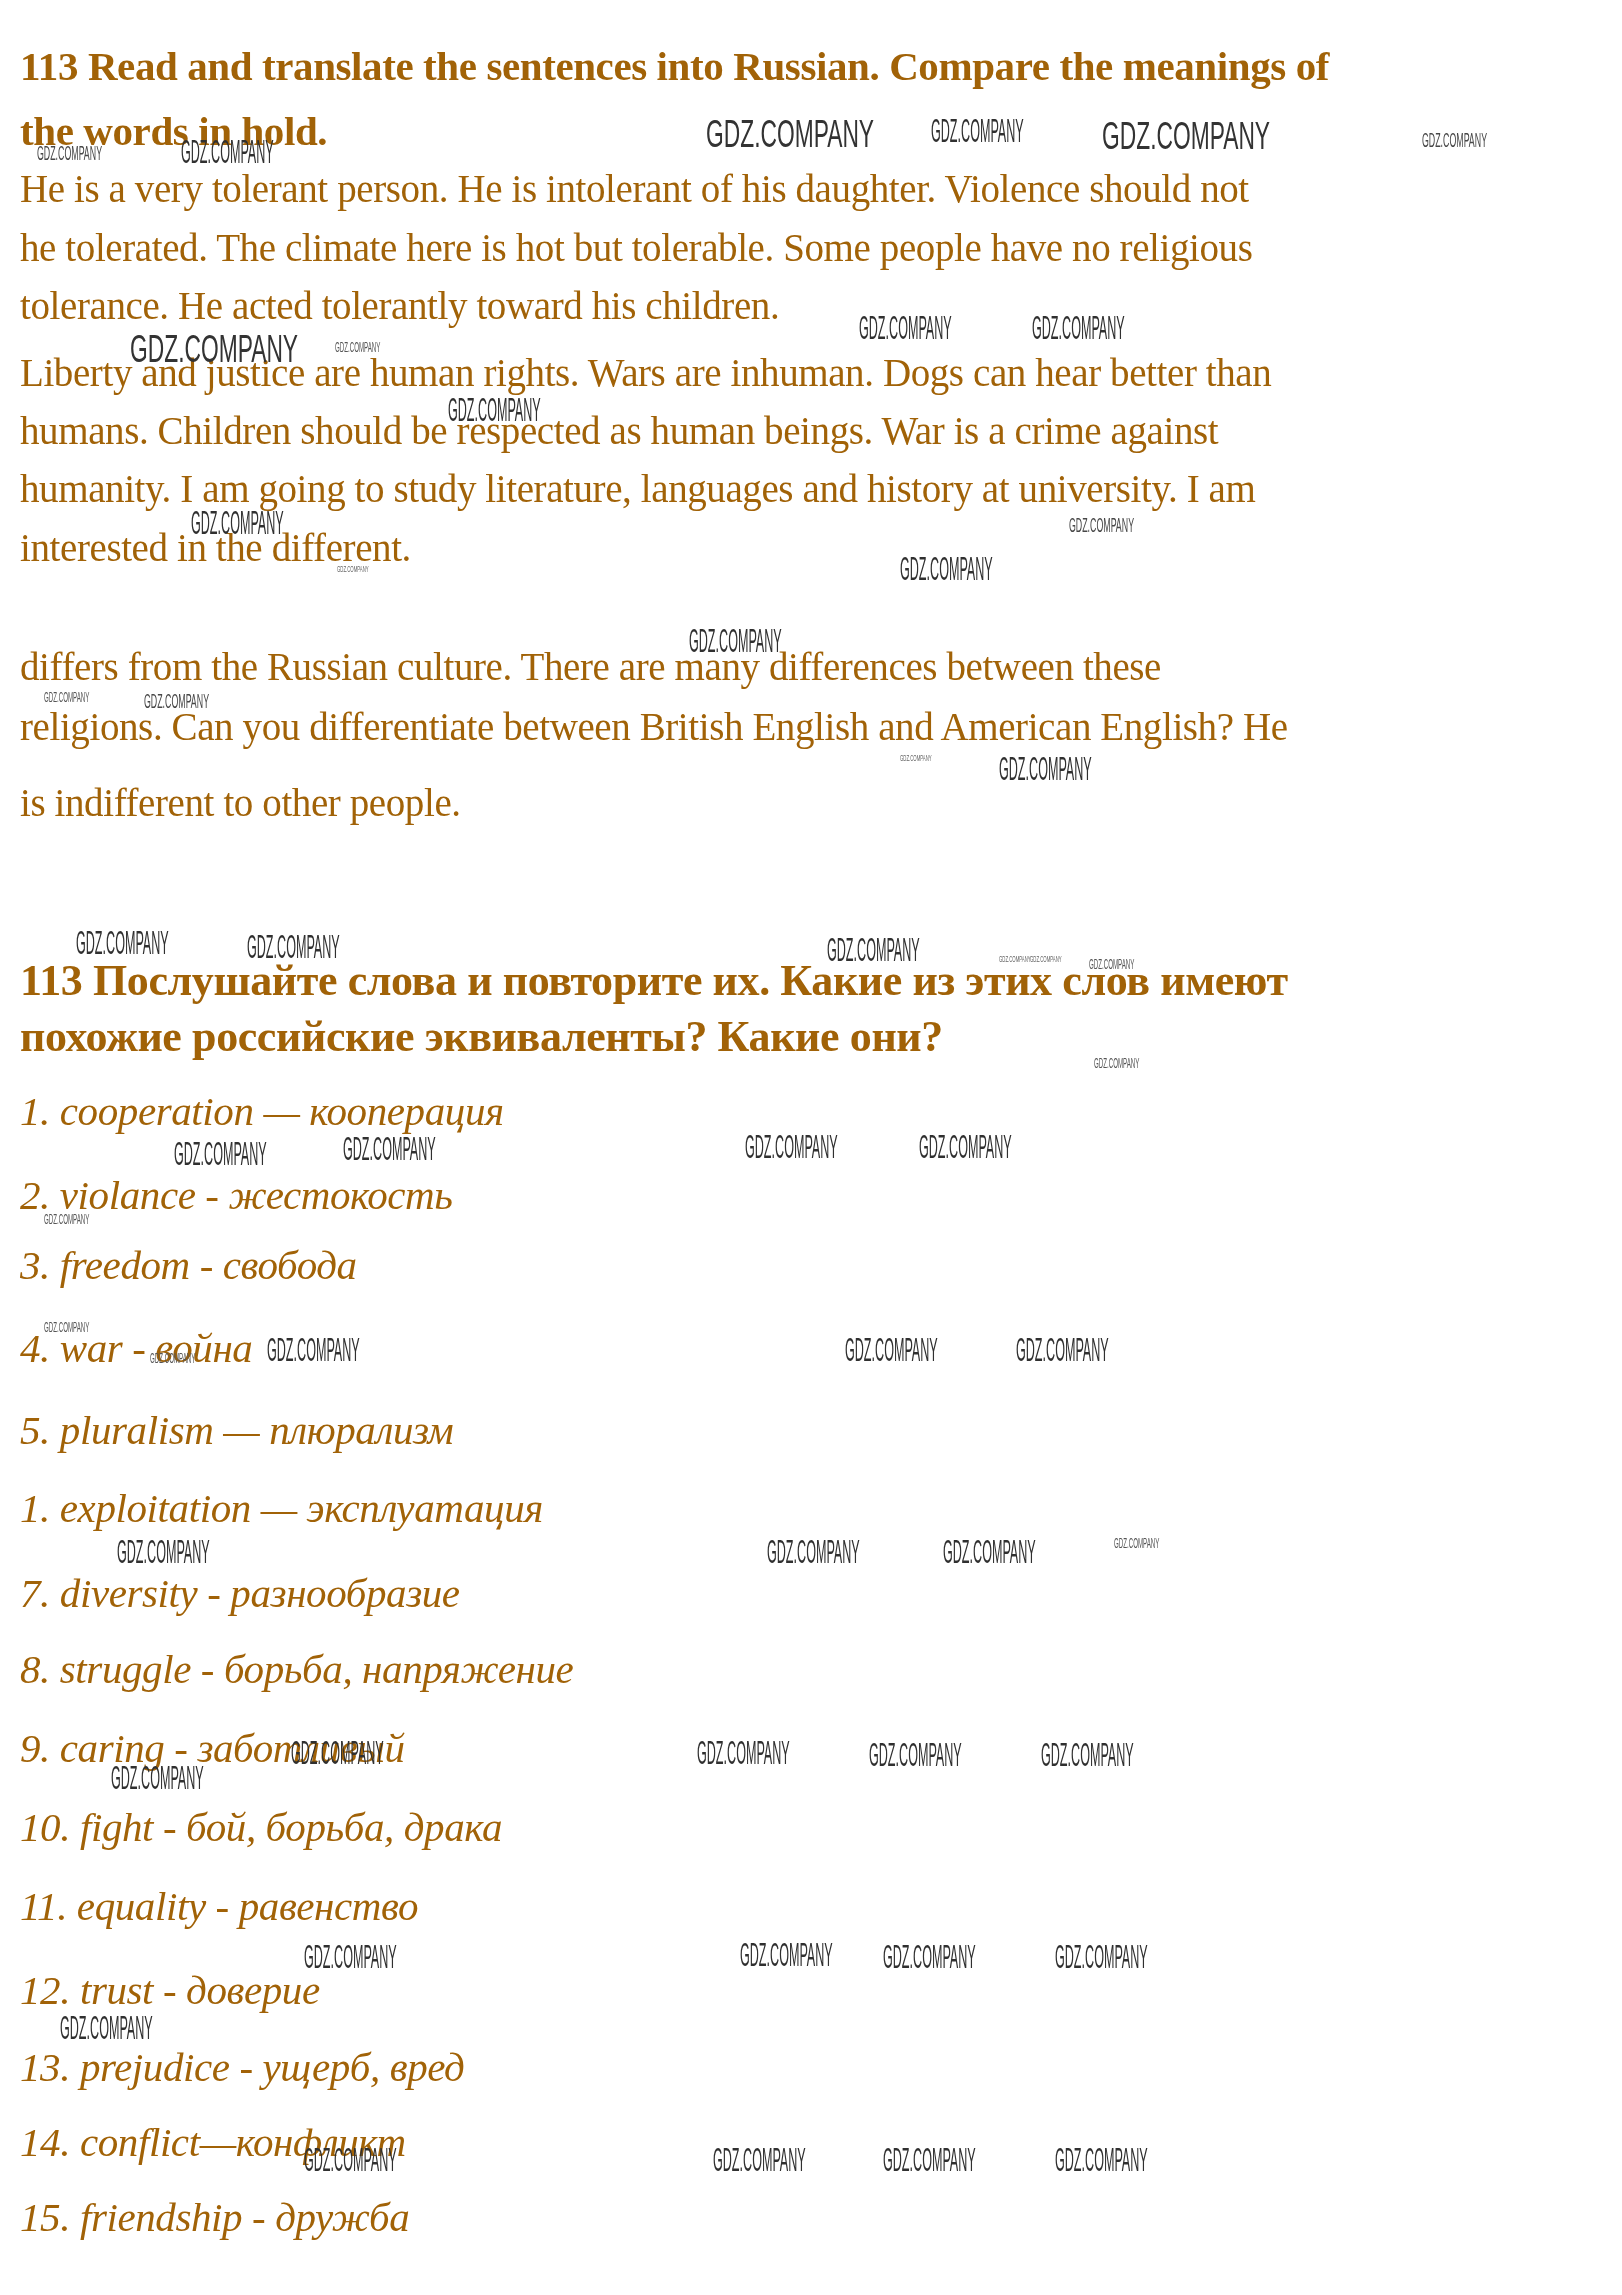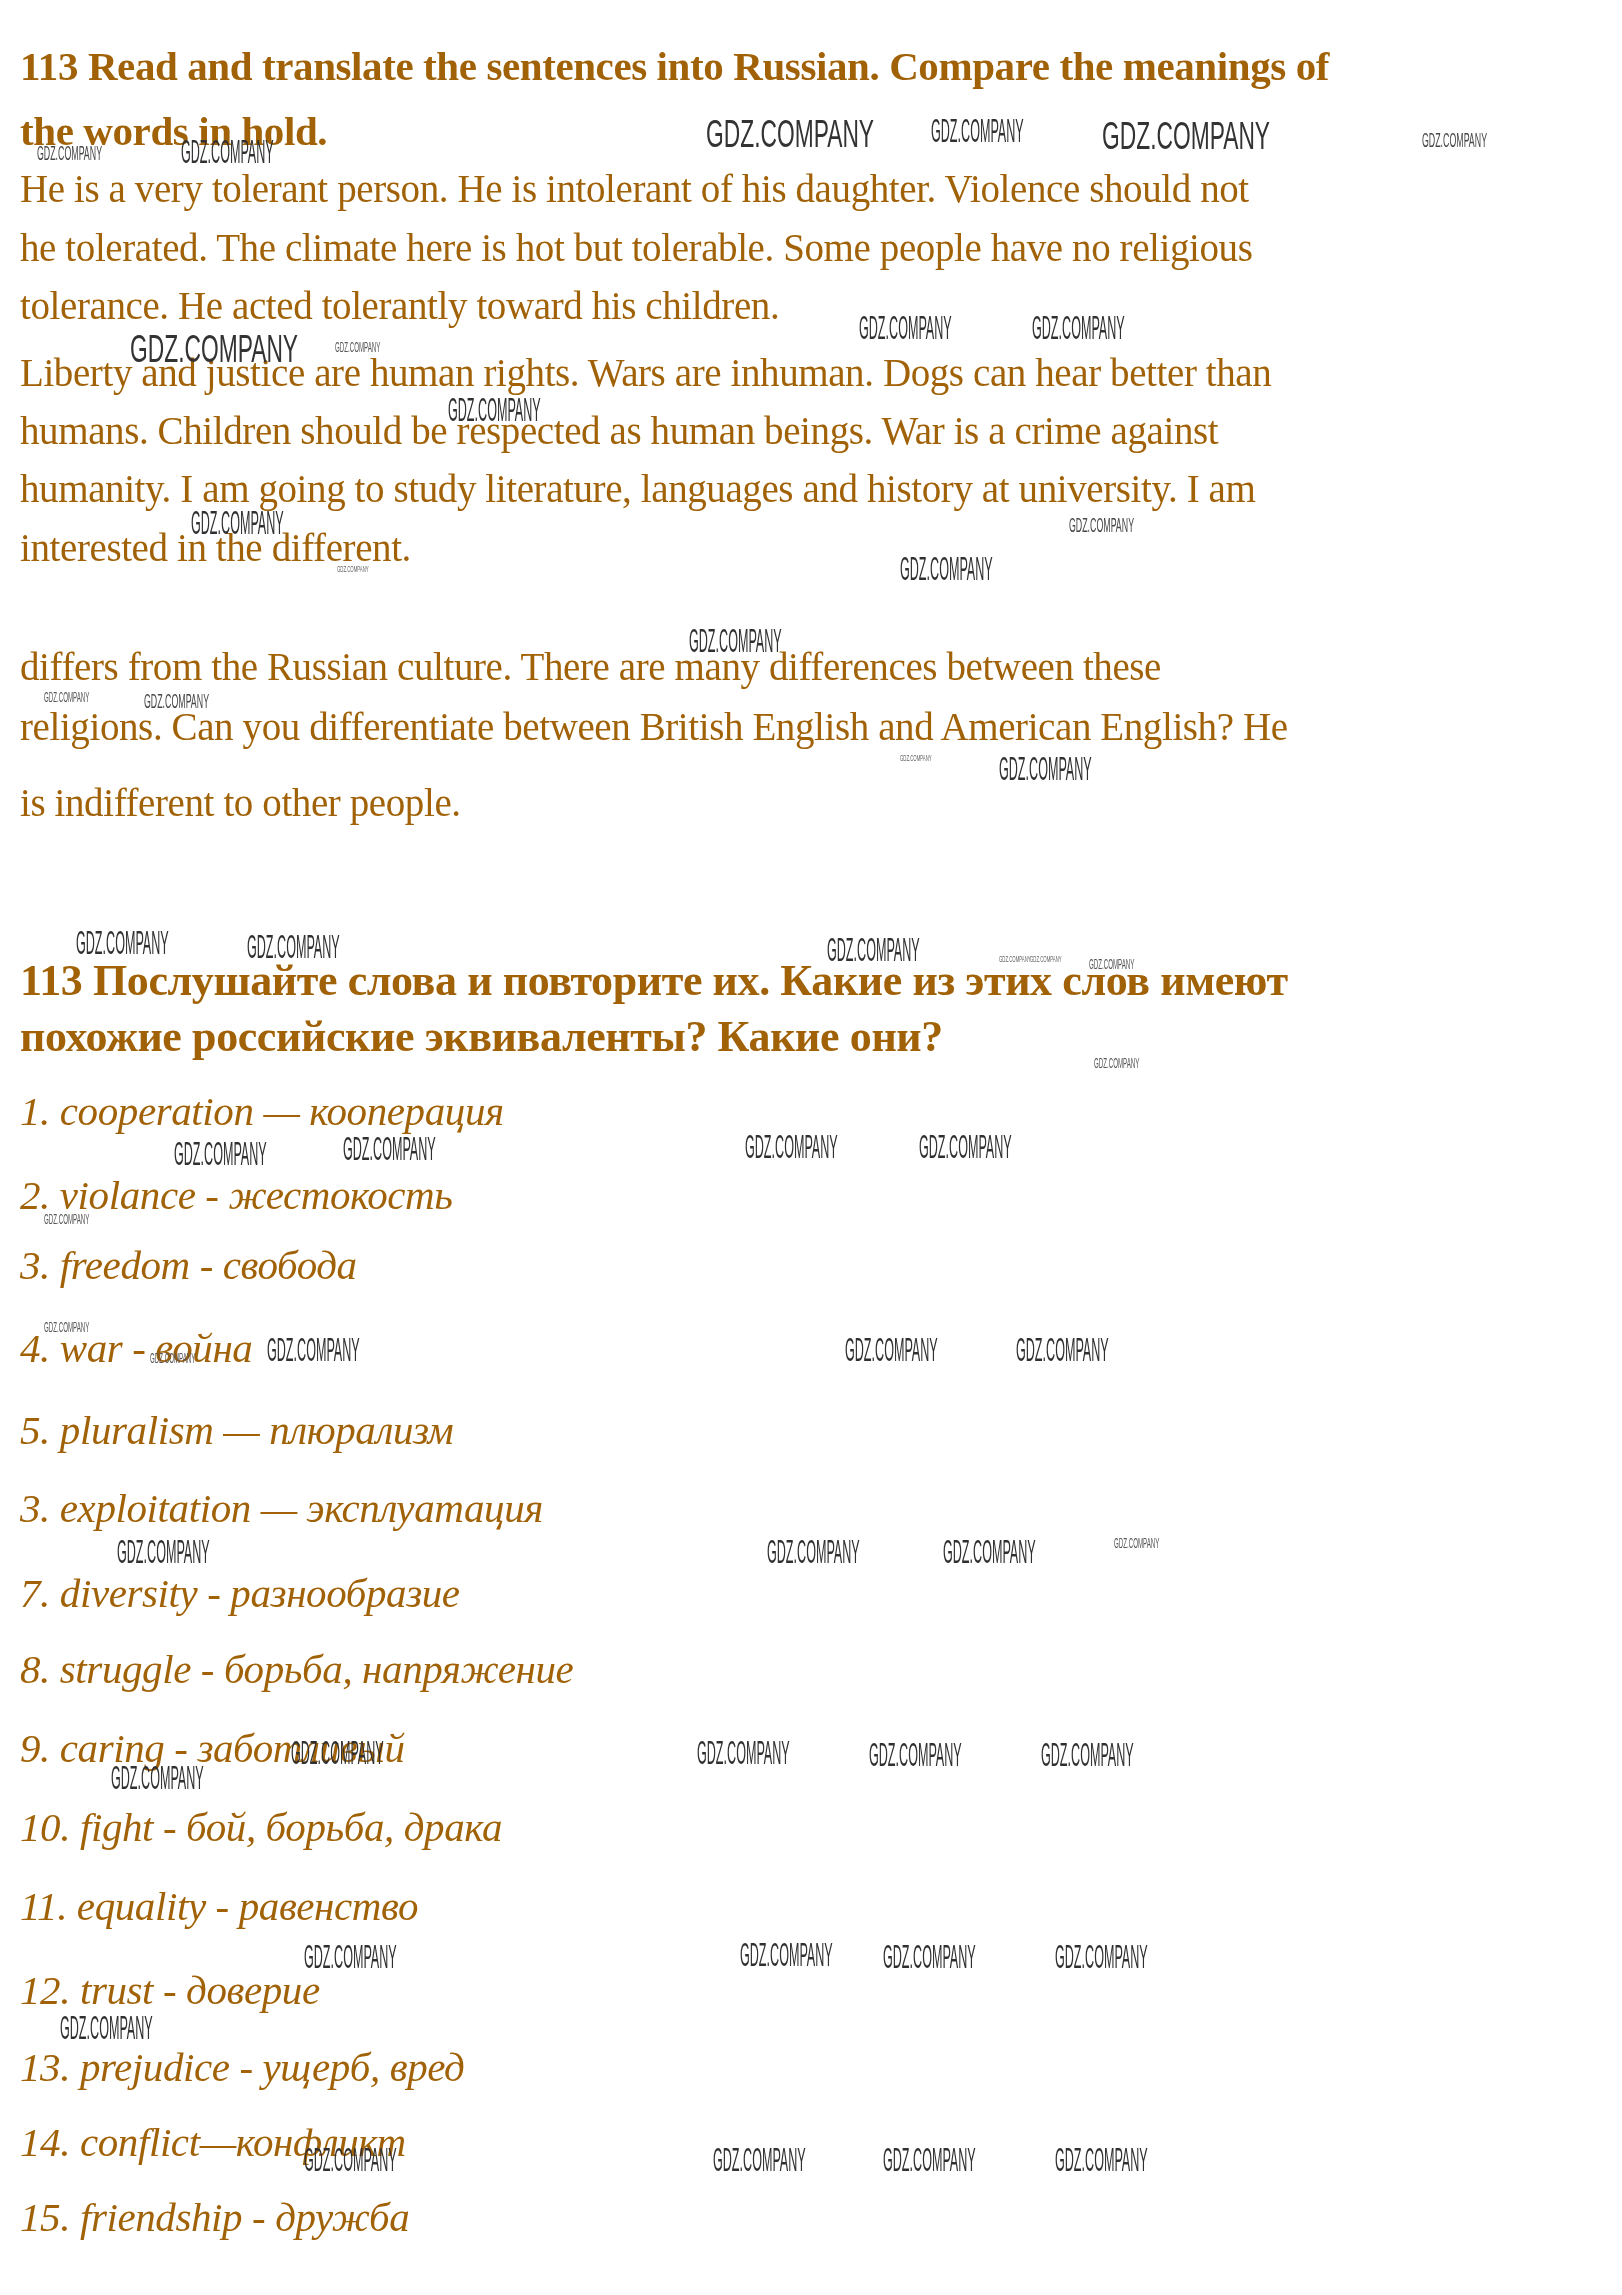--- a/index.html
+++ b/index.html
@@ -58,21 +58,21 @@
   <div class="tl bodyline" style="top:782px">is indifferent to other people.</div>
 
   <div class="tl h2" style="top:957px">113 Послушайте слова и повторите их. Какие из этих слов имеют</div>
   <div class="tl h2" style="top:1013px">похожие российские эквиваленты? Какие они?</div>
 
   <div class="tl item" style="top:1089px">1. cooperation — кооперация</div>
   <div class="tl item" style="top:1173px">2. violance - жестокость</div>
   <div class="tl item" style="top:1243px">3. freedom - свобода</div>
   <div class="tl item" style="top:1326px">4. war - война</div>
   <div class="tl item" style="top:1408px">5. pluralism — плюрализм</div>
-  <div class="tl item" style="top:1486px">3. exploitation — эксплуатация</div>
+  <div class="tl item" style="top:1486px">1. exploitation — эксплуатация</div>
   <div class="tl item" style="top:1571px">7. diversity - разнообразие</div>
   <div class="tl item" style="top:1647px">8. struggle - борьба, напряжение</div>
   <div class="tl item" style="top:1726px">9. caring - заботливый</div>
   <div class="tl item" style="top:1805px">10. fight - бой, борьба, драка</div>
   <div class="tl item" style="top:1884px">11. equality - равенство</div>
   <div class="tl item" style="top:1968px">12. trust - доверие</div>
   <div class="tl item" style="top:2045px">13. prejudice - ущерб, вред</div>
   <div class="tl item" style="top:2120px">14. conflict—конфликт</div>
   <div class="tl item" style="top:2195px">15. friendship - дружба</div>
 

